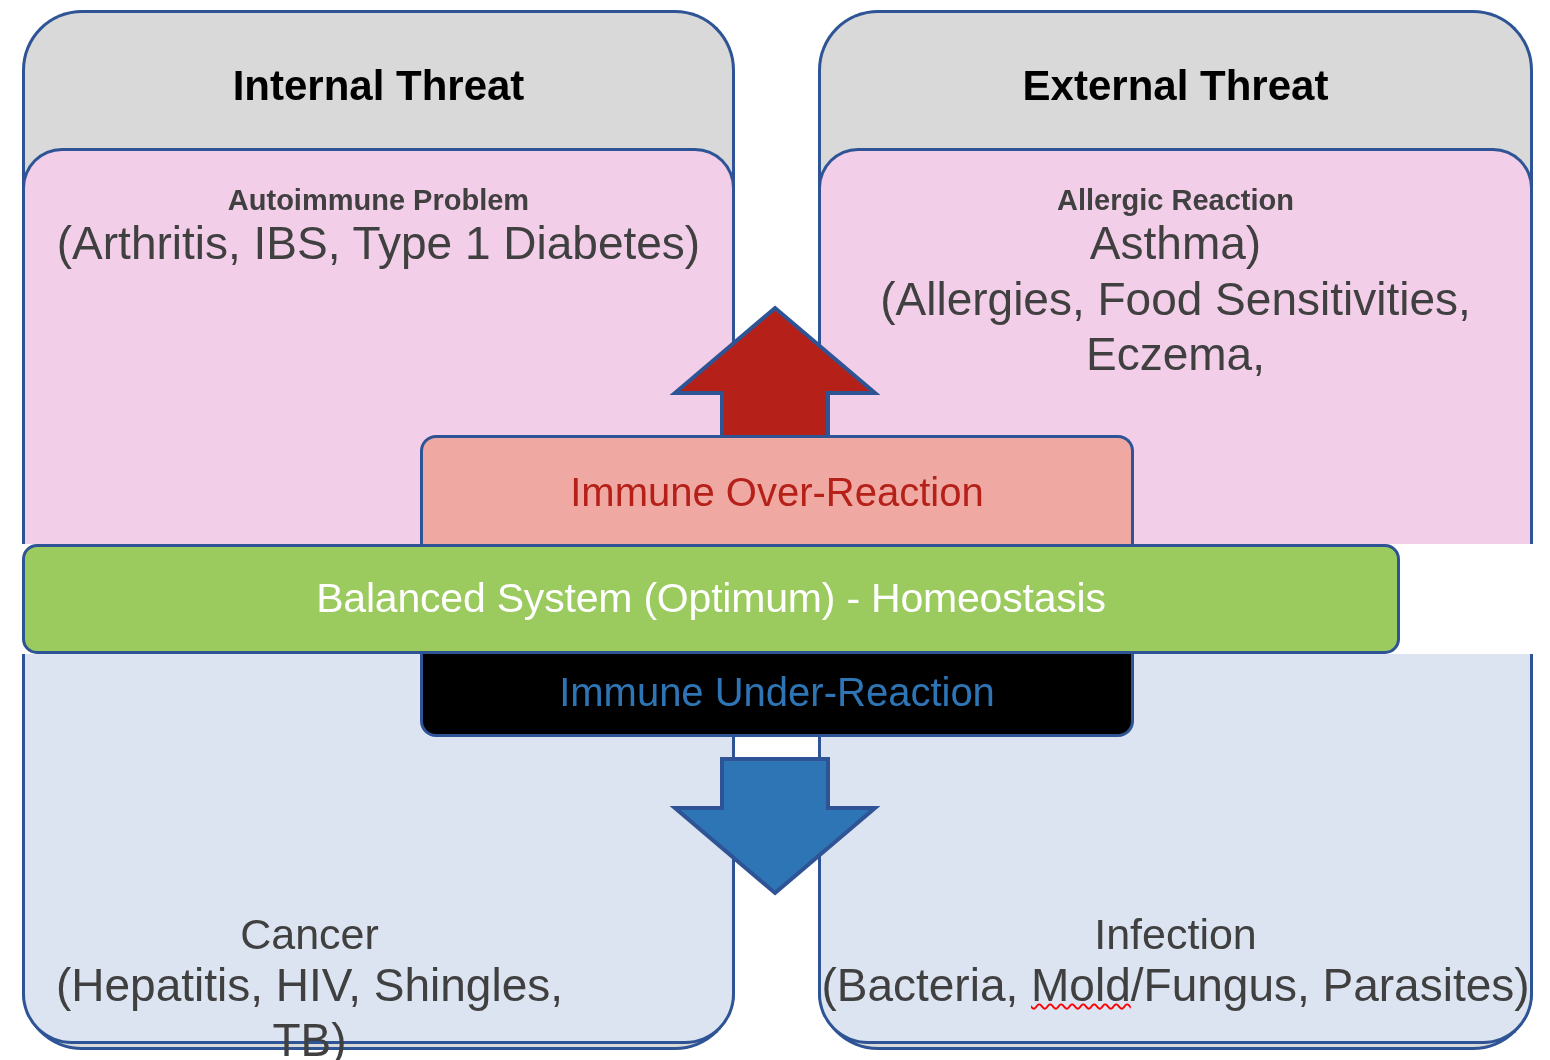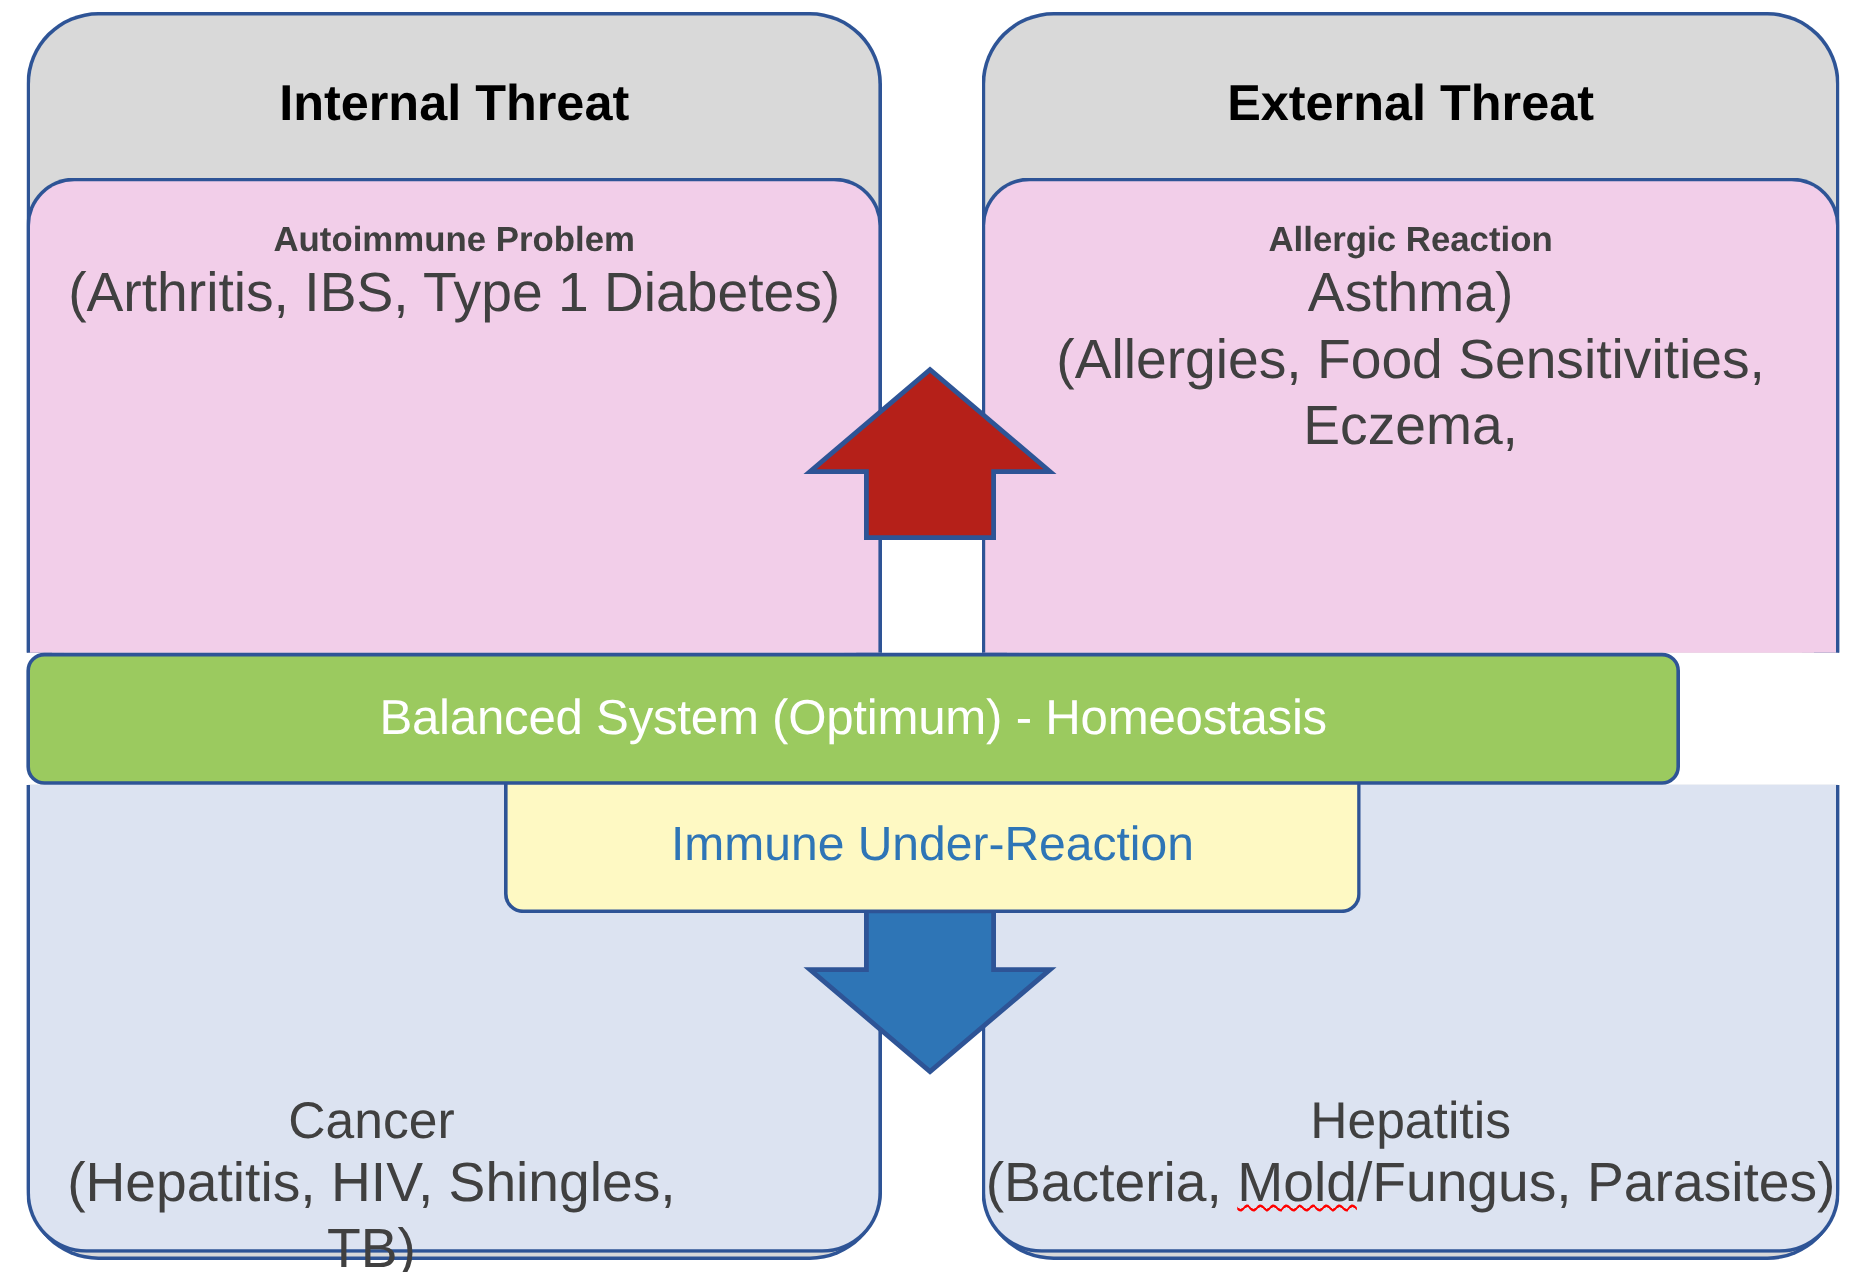--- a/index.html
+++ b/index.html
@@ -83,22 +83,22 @@
   }
   .over-box .lbl {
     color: #B52019;
     font-size: 40px;
     white-space: nowrap;
   }
   .under-box {
     left: 420px;
     top: 651px;
     width: 714px;
-    height: 110px;
-    background: #fef9c3;
+    height: 86px;
+    background: #000000;
     border-radius: 0 0 16px 16px;
     border-top: none;
   }
   .under-box .lbl {
     color: #2E75B6;
     font-size: 40px;
     white-space: nowrap;
   }
 
   
@@ -171,20 +171,23 @@
       <polygon points="115,8 215,93 168,93 168,148 62,148 62,93 15,93" fill="#B52019" stroke="#2E5496" stroke-width="4" stroke-linejoin="miter"></polygon>
     </svg>
   </div>
 
   <div class="arrow" style="left:660px; top:756px; width:230px; height:145px;">
     <svg width="230" height="145" viewBox="0 0 230 145" xmlns="http://www.w3.org/2000/svg">
       <polygon points="115,137 215,52 168,52 168,3 62,3 62,52 15,52" fill="#2E75B6" stroke="#2E5496" stroke-width="4" stroke-linejoin="miter"></polygon>
     </svg>
   </div>
 
+  <div class="callout over-box">
+    <span class="lbl">Immune Over-Reaction</span>
+  </div>
 
   <div class="green-band">
     <span class="band-label">Balanced System (Optimum) - Homeostasis</span>
   </div>
 
   <div class="callout under-box">
     <span class="lbl">Immune Under-Reaction</span>
   </div>
 
   <div class="head-label" style="left:22px; top:62px; width:713px;">Internal Threat</div>
@@ -201,17 +204,17 @@
     <span class="t2">Asthma)</span>
     <span class="t2">(Allergies, Food Sensitivities, Eczema,</span>
   </div>
 
   <div class="body-label bottom-label" style="left:22px; top:910px; width:575px;">
     <span class="t1">Cancer</span>
     <span class="t2">(Hepatitis, HIV, Shingles, TB)</span>
   </div>
 
   <div class="body-label bottom-label" style="left:818px; top:910px; width:715px;">
-    <span class="t1">Hepatitis</span>
+    <span class="t1">Infection</span>
     <span class="t2"><span>(Bacteria, </span><span class="spell">Mold</span><span>/Fungus, Parasites)</span></span>
   </div>
 
 </div>
 
 </body></html>

